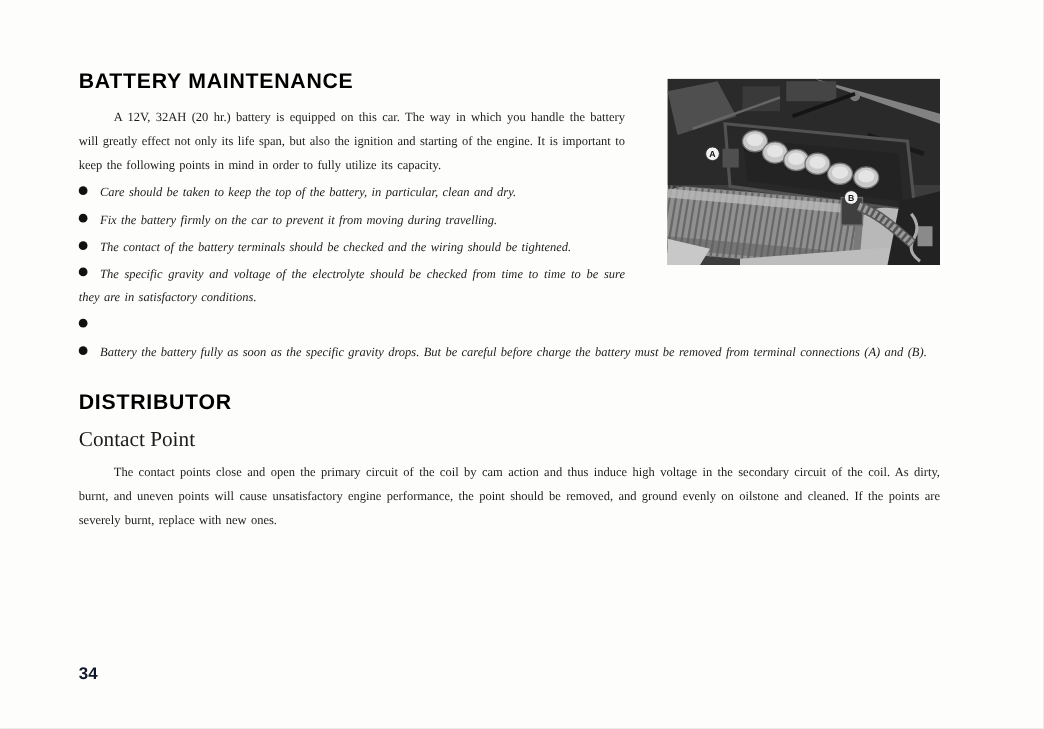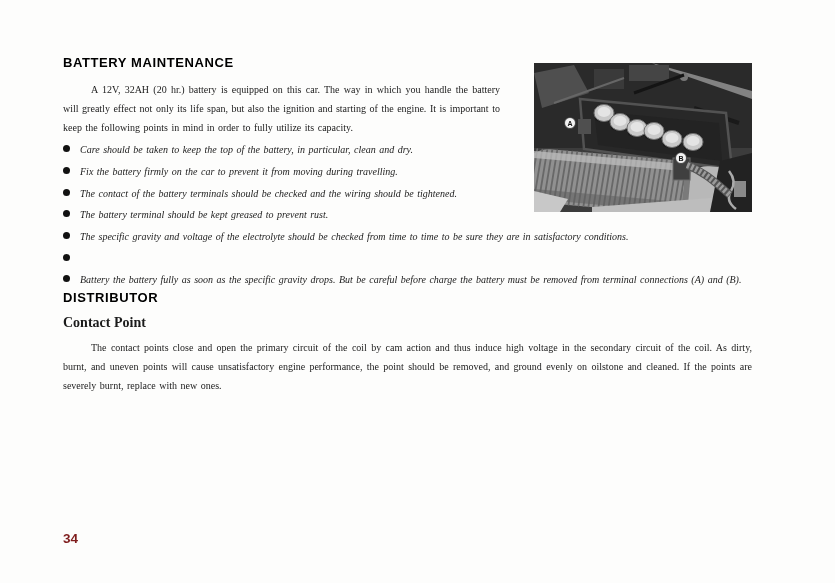--- a/index.html
+++ b/index.html
@@ -12,21 +12,21 @@
     font-family:"Liberation Serif", serif;
     color:#1b1b1b;
     box-shadow:0 0 4px rgba(0,0,0,.25);
   }
   .content{
     position:absolute;
     left:63px;top:55px;width:689px;
   }
   .section-heading{
     font-family:"Liberation Sans", sans-serif;
-    font-size:13px;
+    font-size:17px;
     font-weight:bold;
     letter-spacing:.6px;
     color:#000;
     margin:0 0 10px 0;
   }
   .photo-figure{
     float:right;
     width:218px;height:149px;
     margin:8px 0 14px 34px;
     padding:0;
@@ -42,33 +42,33 @@
   .indent{text-indent:28px;}
   .bullet-item{margin-top:2.5px;font-style:italic;}
   .bullet-item .dot{
     display:inline-block;
     width:7px;height:7px;
     background:#111;
     border-radius:50%;
     margin-right:10px;
     vertical-align:1px;
   }
-  .distributor-section{}
+  .distributor-section{margin-top:20px;}
   .sub-heading{
-    font-size:14px;
-    font-weight:bold;
+    font-size:17px;
+    font-weight:normal;
     margin:10px 0 7px 0;
   }
   .page-number{
     position:absolute;
     left:63px;top:531px;
     font-family:"Liberation Sans", sans-serif;
     font-size:13.5px;
     font-weight:bold;
-    color:#7f1d1d;
+    color:#0f172a;
   }
 </style>
 </head>
 <body>
 
 <div class="page">
   <main class="content">
 
     <section>
 
@@ -188,21 +188,20 @@
         </svg>
       </figure>
 
       <h1 class="section-heading">BATTERY MAINTENANCE</h1>
 
       <p class="body-text indent">A 12V, 32AH (20 hr.) battery is equipped on this car.  The way in which you handle the battery will greatly effect not only its life span, but also the ignition and starting of the engine.  It is important to keep the following points in mind in order to fully utilize its capacity.</p>
 
       <p class="body-text bullet-item"><span class="dot"></span><span>Care should be taken to keep the top of the battery, in particular, clean and dry.</span></p>
       <p class="body-text bullet-item"><span class="dot"></span><span>Fix the battery firmly on the car to prevent it from moving during travelling.</span></p>
       <p class="body-text bullet-item"><span class="dot"></span><span>The contact of the battery terminals should be checked and the wiring should be tightened.</span></p>
-      <p class="body-text bullet-item"><span class="dot"></span><span>The battery terminal should be kept greased to prevent rust.</span></p>
       <p class="body-text bullet-item"><span class="dot"></span><span>The specific gravity and voltage of the electrolyte should be checked from time to time to be sure they are in satisfactory conditions.</span></p>
       <p class="body-text bullet-item"><span class="dot"></span></p>
       <p class="body-text bullet-item"><span class="dot"></span><span>Battery the battery fully as soon as the specific gravity drops.  But be careful before charge the battery must be removed from terminal connections (A) and (B).</span></p>
 
     </section>
 
     <section class="distributor-section">
       <h1 class="section-heading">DISTRIBUTOR</h1>
       <h2 class="sub-heading">Contact Point</h2>
       <p class="body-text indent">The contact points close and open the primary circuit of the coil by cam action and thus induce high voltage in the secondary circuit of the coil.  As dirty, burnt, and uneven points will cause unsatisfactory engine performance, the point should be removed, and ground evenly on oilstone and cleaned.  If the points are severely burnt, replace with new ones.</p>

